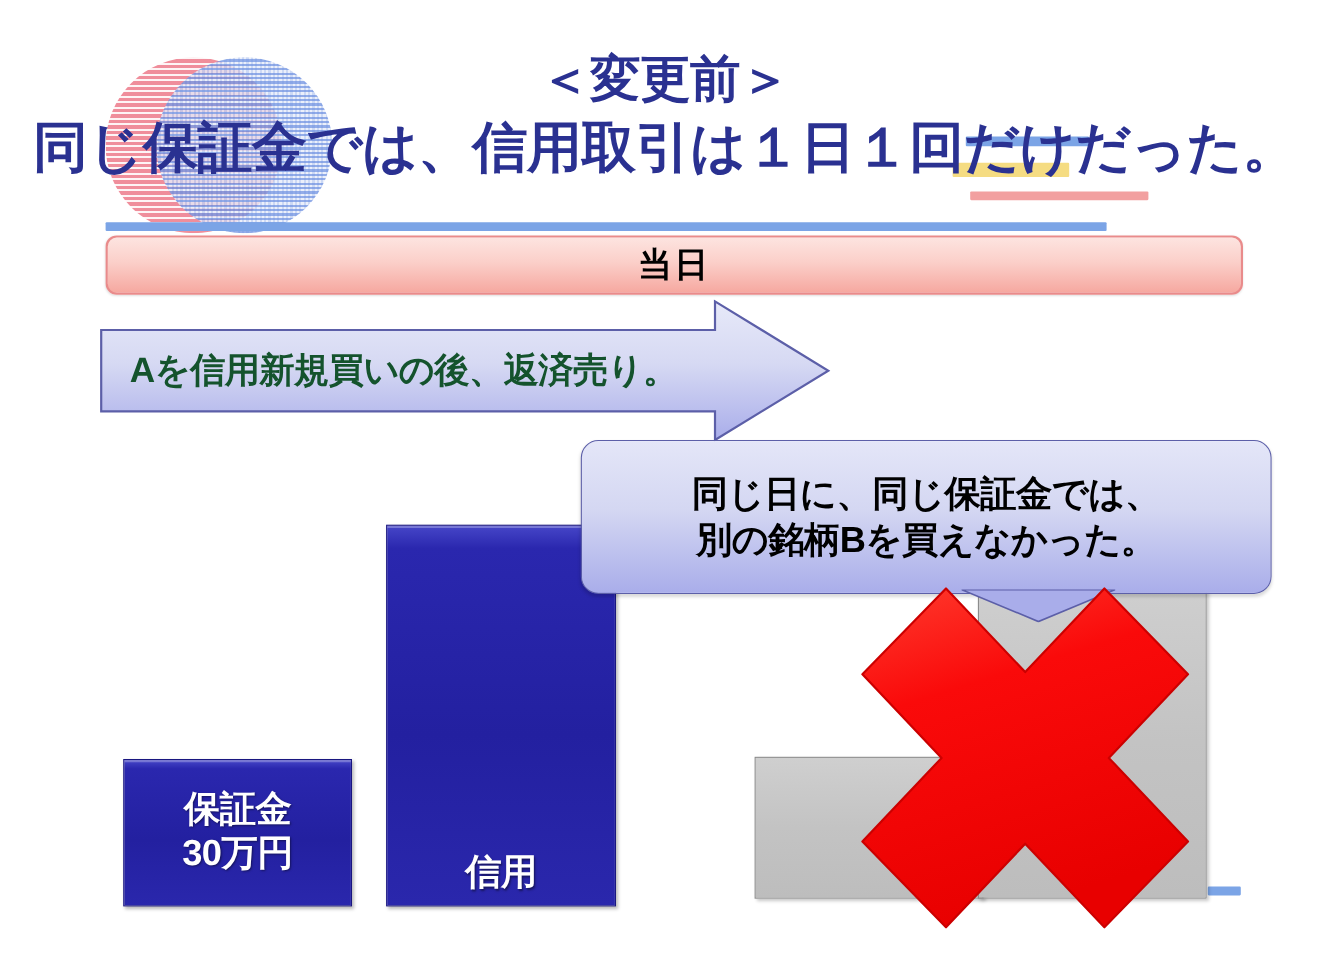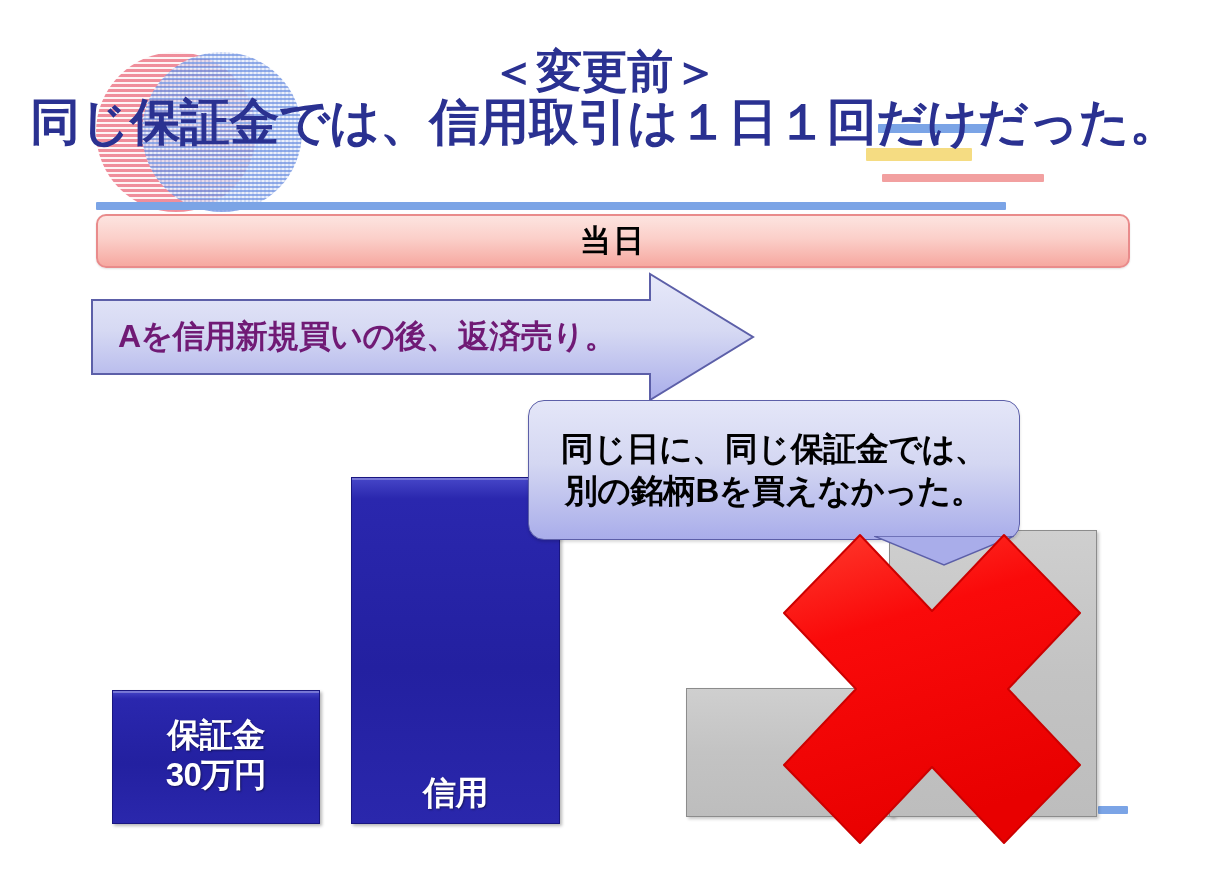--- a/index.html
+++ b/index.html
@@ -67,21 +67,21 @@
     z-index: 6;
   }
   .title-line {
     color: #2a3191;
     font-weight: bold;
     letter-spacing: -0.5px;
     line-height: 1.04;
     white-space: nowrap;
   }
   #title-line1 { font-size: 46px; }
-  #title-line2 { font-size: 50px; margin-top: 0; }
+  #title-line2 { font-size: 50px; margin-top: 12px; }
 
   
   .accent {
     position: absolute;
     border-radius: 1px;
   }
   #accent-blue-short { left: 878px; top: 124px; width: 112px; height: 9px; background: #7ba4e6; z-index: 4;}
   #accent-yellow     { left: 866px; top: 148px; width: 106px; height: 13px; background: #f5dc82; z-index: 4;}
   #accent-pink       { left: 882px; top: 174px; width: 162px; height: 8px;  background: #f2a0a0; z-index: 7;}
   #accent-blue-long  { left: 96px;  top: 202px; width: 910px; height: 8px;  background: #7ba4e6; z-index: 7;}
@@ -124,31 +124,31 @@
     position: absolute;
     left: 28px;
     top: 0;
     width: 560px;
     height: 130px;
     display: flex;
     align-items: center;
     justify-content: flex-start;
     font-size: 32px;
     font-weight: bold;
-    color: #701a75;
+    color: #14532d;
     letter-spacing: -0.5px;
     white-space: nowrap;
   }
 
   
   #callout {
     position: absolute;
     left: 528px;
     top: 400px;
-    width: 492px;
+    width: 628px;
     height: 140px;
     z-index: 12;
   }
   #callout-box {
     position: absolute;
     inset: 0;
     border-radius: 16px;
     border: 1.5px solid #5c5fa8;
     background: linear-gradient(to bottom, #e4e6f8 0%, #d4d7f2 45%, #a9adea 100%);
     box-shadow: 0 2px 3px rgba(0,0,0,0.15);

